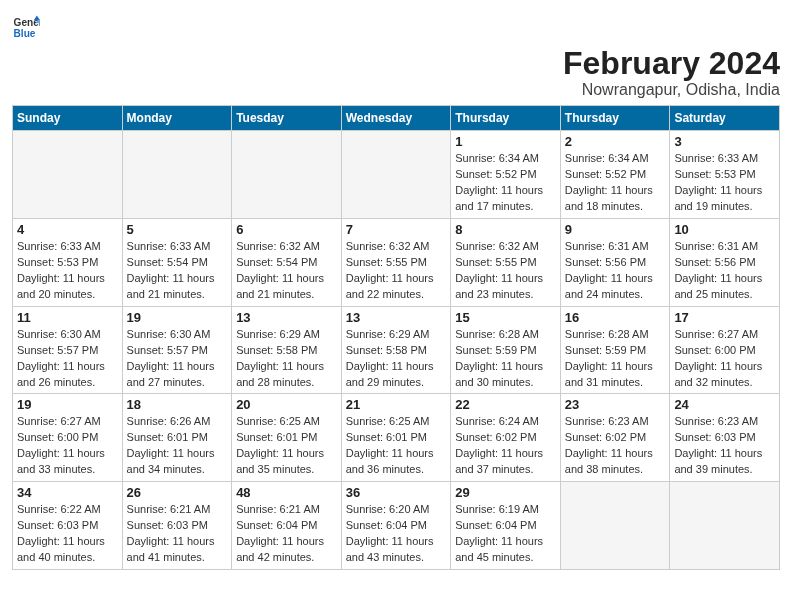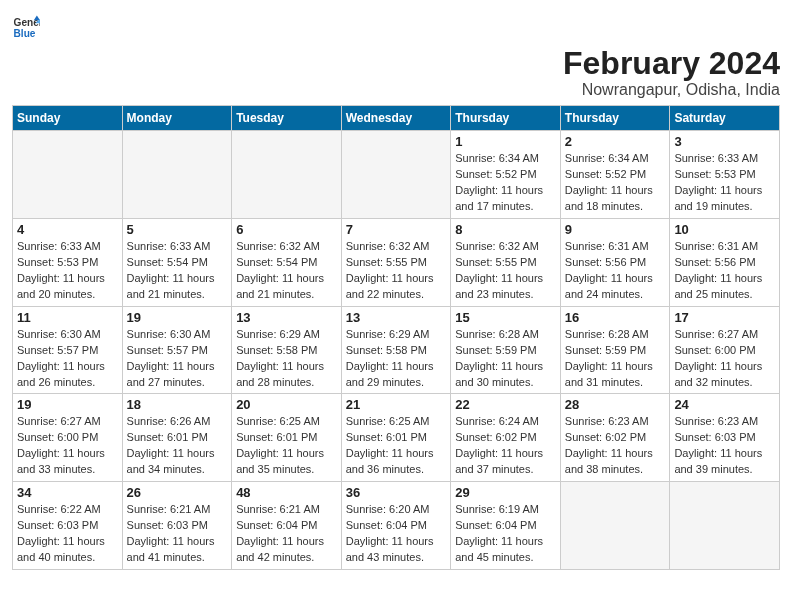--- a/index.html
+++ b/index.html
@@ -210,21 +210,21 @@
           </td>
           <td>
             <span class="day-num">21</span>
             <div class="day-info">Sunrise: 6:25 AM<br>Sunset: 6:01 PM<br>Daylight: 11 hours and 36 minutes.</div>
           </td>
           <td>
             <span class="day-num">22</span>
             <div class="day-info">Sunrise: 6:24 AM<br>Sunset: 6:02 PM<br>Daylight: 11 hours and 37 minutes.</div>
           </td>
           <td>
-            <span class="day-num">28</span>
+            <span class="day-num">23</span>
             <div class="day-info">Sunrise: 6:23 AM<br>Sunset: 6:02 PM<br>Daylight: 11 hours and 38 minutes.</div>
           </td>
           <td>
             <span class="day-num">24</span>
             <div class="day-info">Sunrise: 6:23 AM<br>Sunset: 6:03 PM<br>Daylight: 11 hours and 39 minutes.</div>
           </td>
         </tr>
         <tr>
           <td>
             <span class="day-num">34</span>

